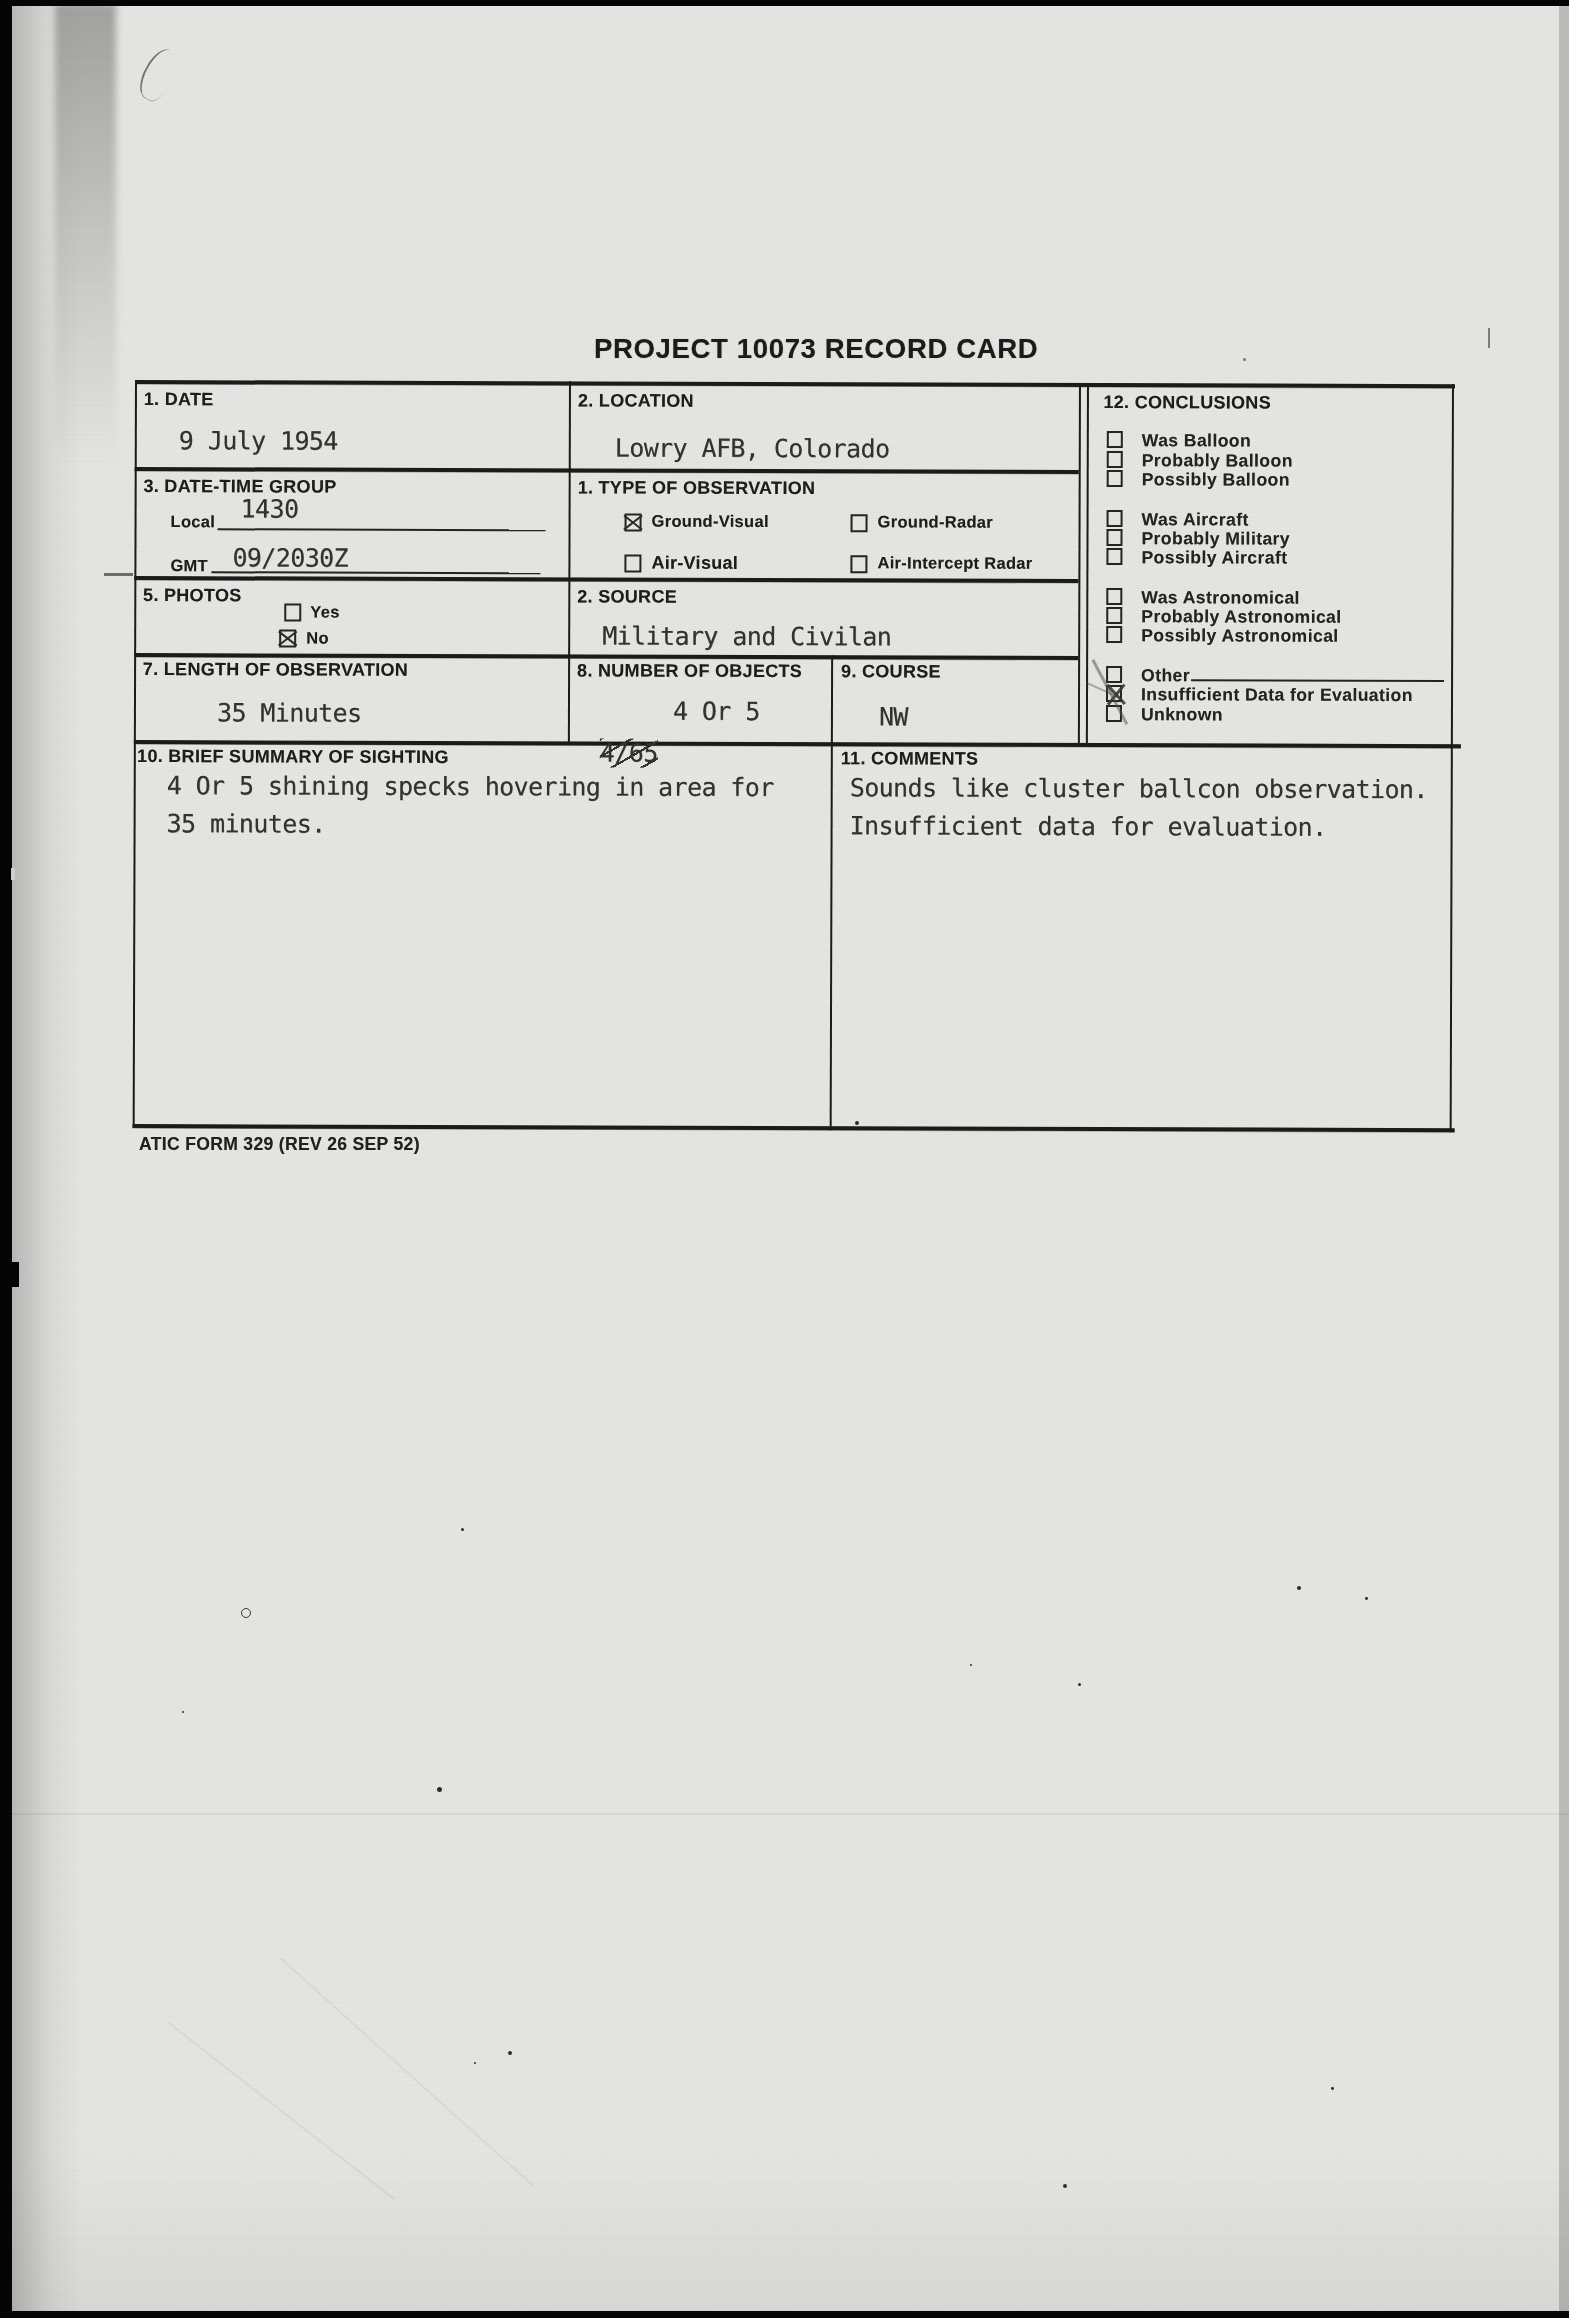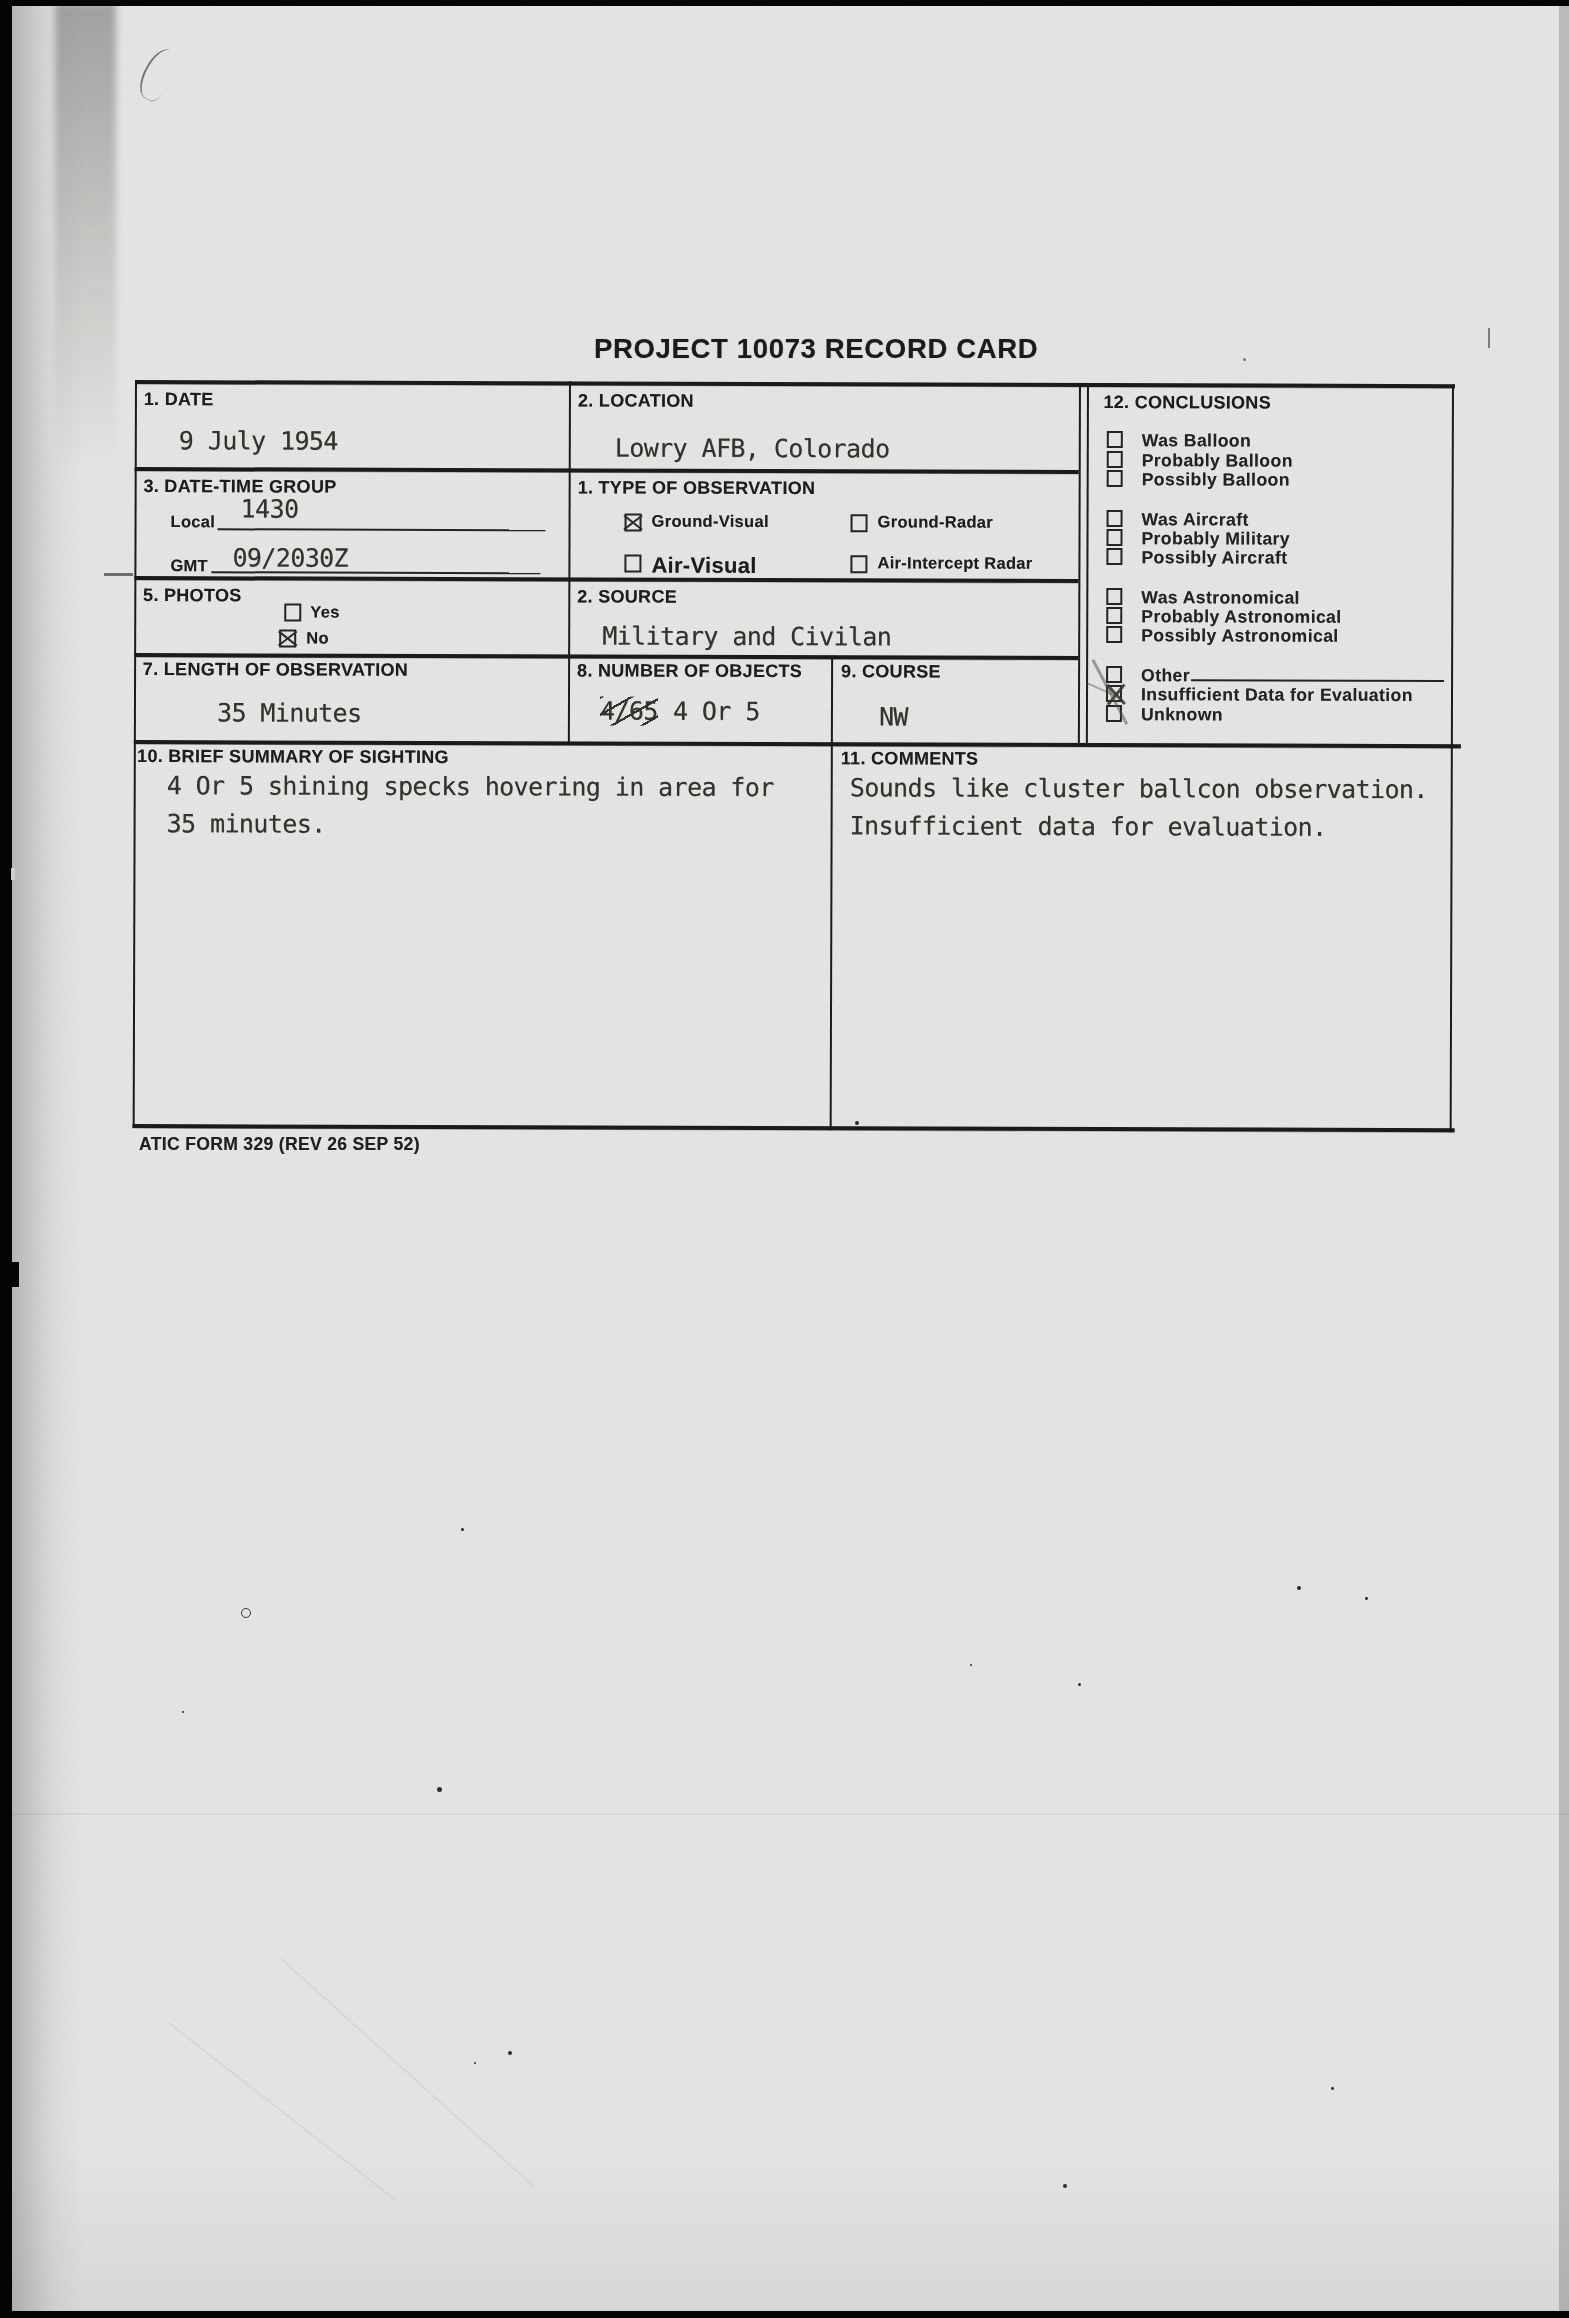--- a/index.html
+++ b/index.html
@@ -35,21 +35,21 @@
   .cb.mark-hand::before{transform:rotate(47deg);}
   .cb.mark-hand::after{transform:rotate(-51deg);}
   .uline{position:absolute;height:2.2px;background:#232321;}
   .concl{position:absolute;left:952px;top:0;width:366px;height:364px;}
   .crow{position:absolute;left:0;width:100%;height:19px;}
   .crow .cb{left:20px;top:1.1px;width:12px;height:13.2px;}
   .clabel{position:absolute;left:55px;top:0;font:bold 17.6px "Liberation Sans",sans-serif;
     letter-spacing:0.4px;color:#232321;white-space:nowrap;text-shadow:0 0 0.6px rgba(30,30,30,.35);}
   .r0{top:47px}.r1{top:67px}.r2{top:86px}.r3{top:126px}.r4{top:145px}.r5{top:164px}
   .r6{top:204px}.r7{top:223px}.r8{top:242px}.r9{top:282px}.r10{top:301px}.r11{top:321px}
-  .strike{background:repeating-linear-gradient(150deg, #35332f 0 2.2px, rgba(0,0,0,0) 2.2px 15px);}
+  .strike{background:repeating-linear-gradient(150deg, #35332f 0 2.2px, rgba(0,0,0,0) 2.2px 15px);margin-top:42px;}
   .pencil{position:absolute;background:rgba(75,75,72,.5);transform-origin:left top;}
   .sp{position:absolute;background:#2c2c2a;border-radius:50%;}
   .squiggle{position:absolute;left:144px;top:47px;width:26.4px;height:54px;border-left:2.2px solid rgba(55,55,52,.65);
     border-bottom:1.7px solid rgba(55,55,52,.4);border-radius:60% 0 40% 60%;transform:rotate(28deg);}
 </style>
 </head>
 <body>
 
 <div class="scan">
 
@@ -94,21 +94,21 @@
     <div class="lbl" style="left:36px;top:176px;font-size:16.5px;">GMT</div>
     <div class="uline" style="left:77px;top:191px;width:329px;"></div>
     <div class="type" style="left:98px;top:163px;">09/2030Z</div>
 
     <div class="lbl" style="left:443px;top:96px;">1. TYPE OF OBSERVATION</div>
     <span class="cb checked mark-typed" style="left:490px;top:132px;"></span>
     <div class="lbl" style="left:517px;top:130px;font-size:16.5px;">Ground-Visual</div>
     <span class="cb" style="left:716px;top:132px;"></span>
     <div class="lbl" style="left:743px;top:130px;font-size:16.5px;">Ground-Radar</div>
     <span class="cb" style="left:490px;top:173px;"></span>
-    <div class="lbl" style="left:517px;top:171px;font-size:22px;text-align:center;">Air-Visual</div>
+    <div class="lbl" style="left:517px;top:171px;font-size:18px;text-align:center;">Air-Visual</div>
     <span class="cb" style="left:716px;top:173px;"></span>
     <div class="lbl" style="left:743px;top:171px;font-size:16.5px;">Air-Intercept Radar</div>
 
     <div class="lbl" style="left:8.8px;top:205px;">5. PHOTOS</div>
     <span class="cb" style="left:150px;top:223px;"></span>
     <div class="lbl" style="left:176px;top:222px;font-size:16.5px;">Yes</div>
     <span class="cb checked mark-typed" style="left:145px;top:249px;"></span>
     <div class="lbl" style="left:172px;top:248px;font-size:16.5px;">No</div>
 
     <div class="lbl" style="left:443px;top:205px;">2. SOURCE</div>

